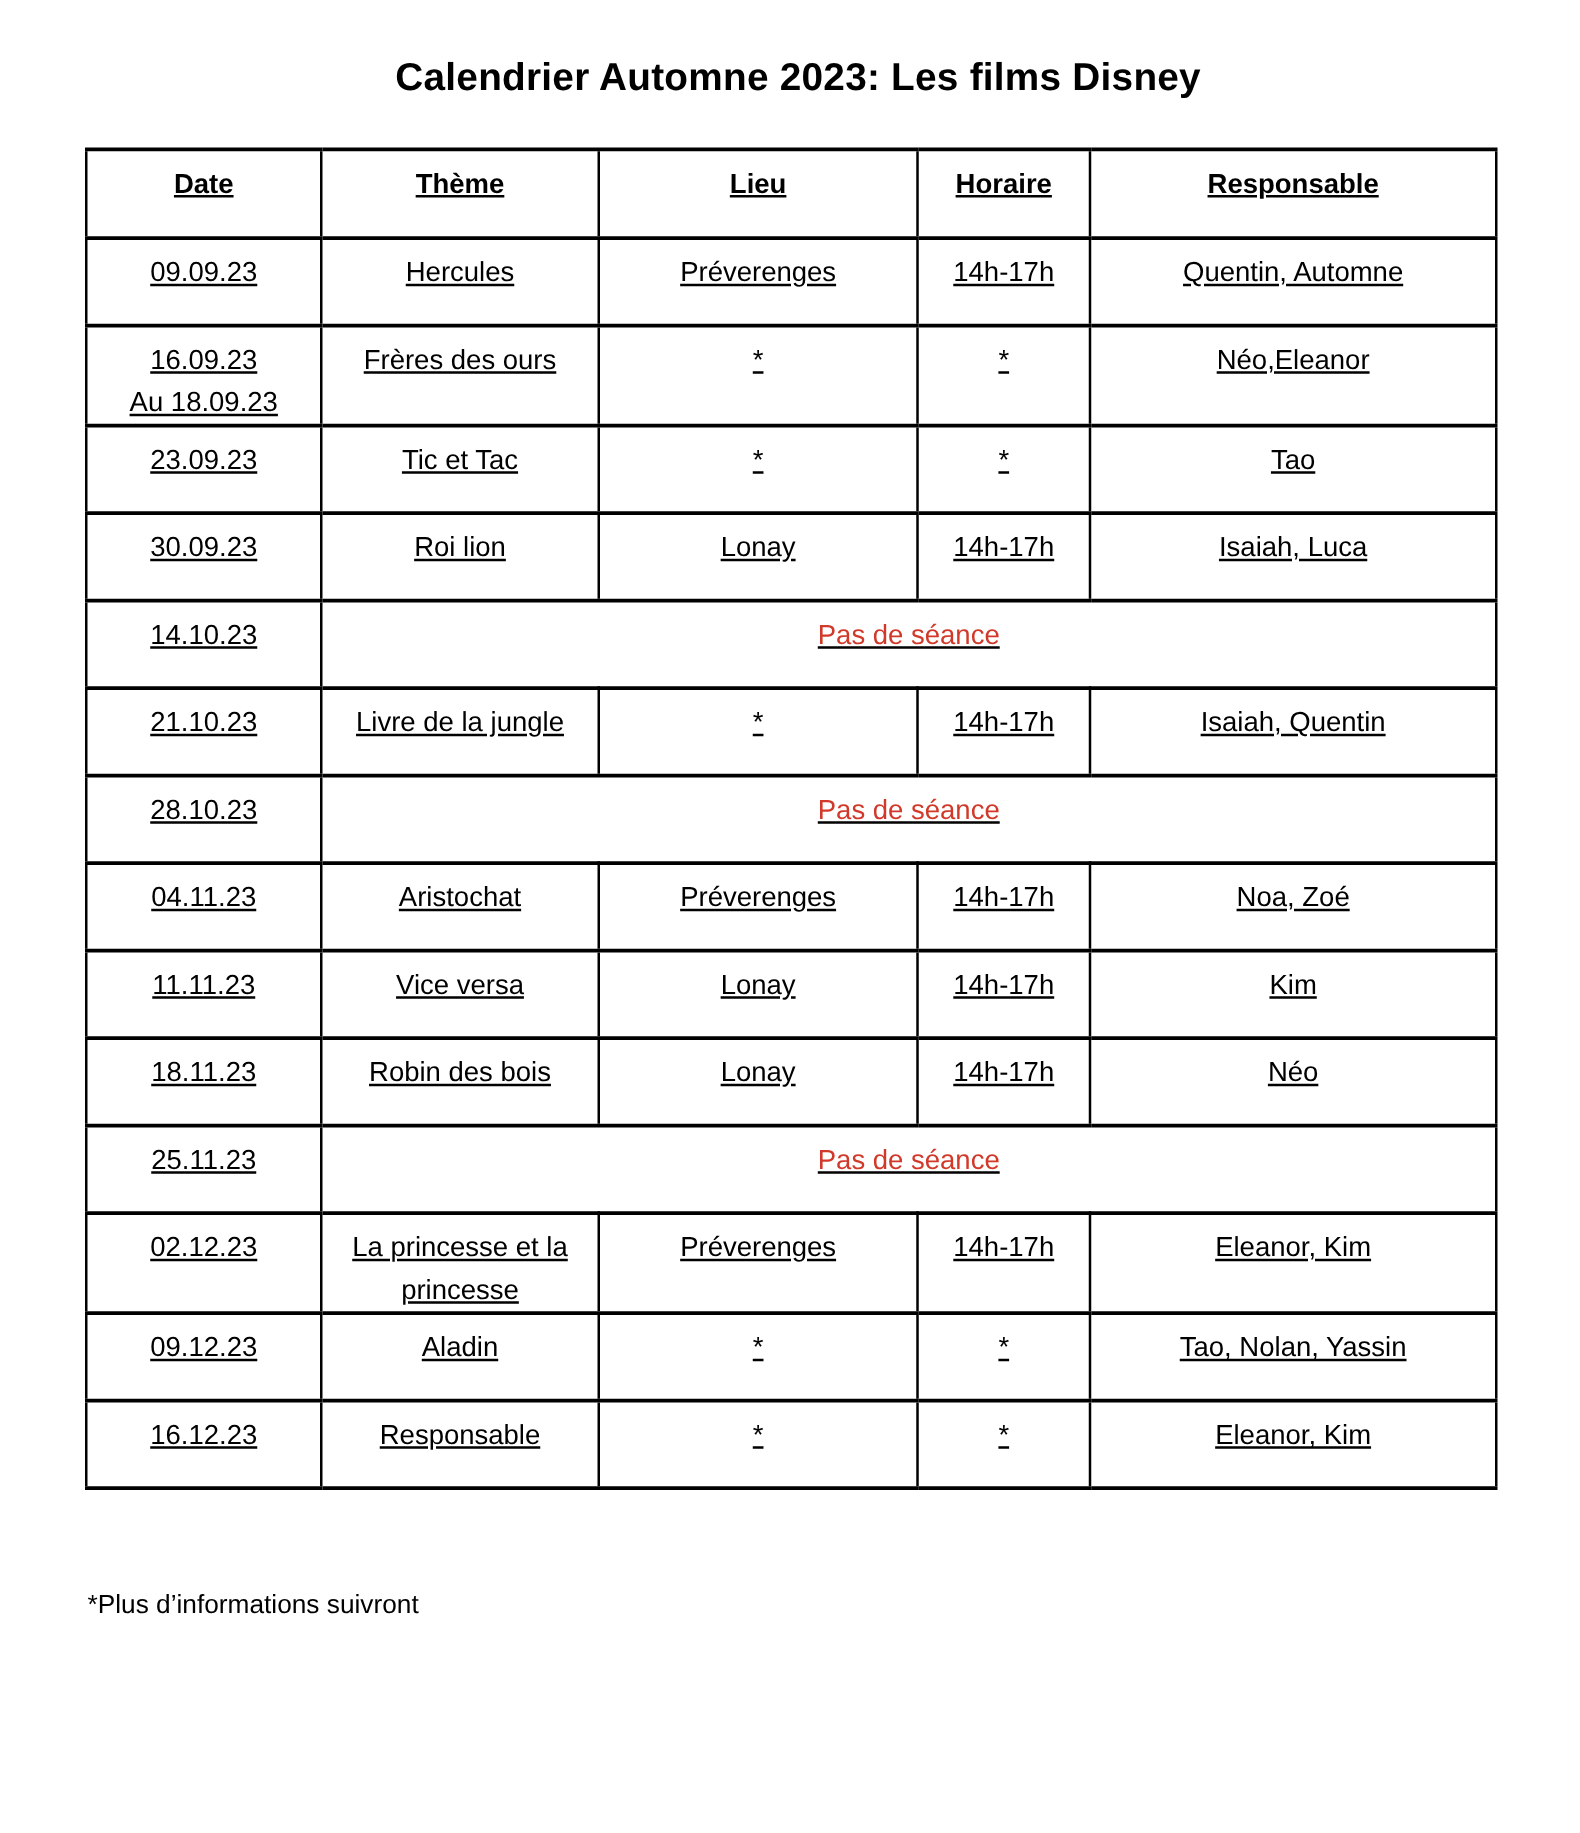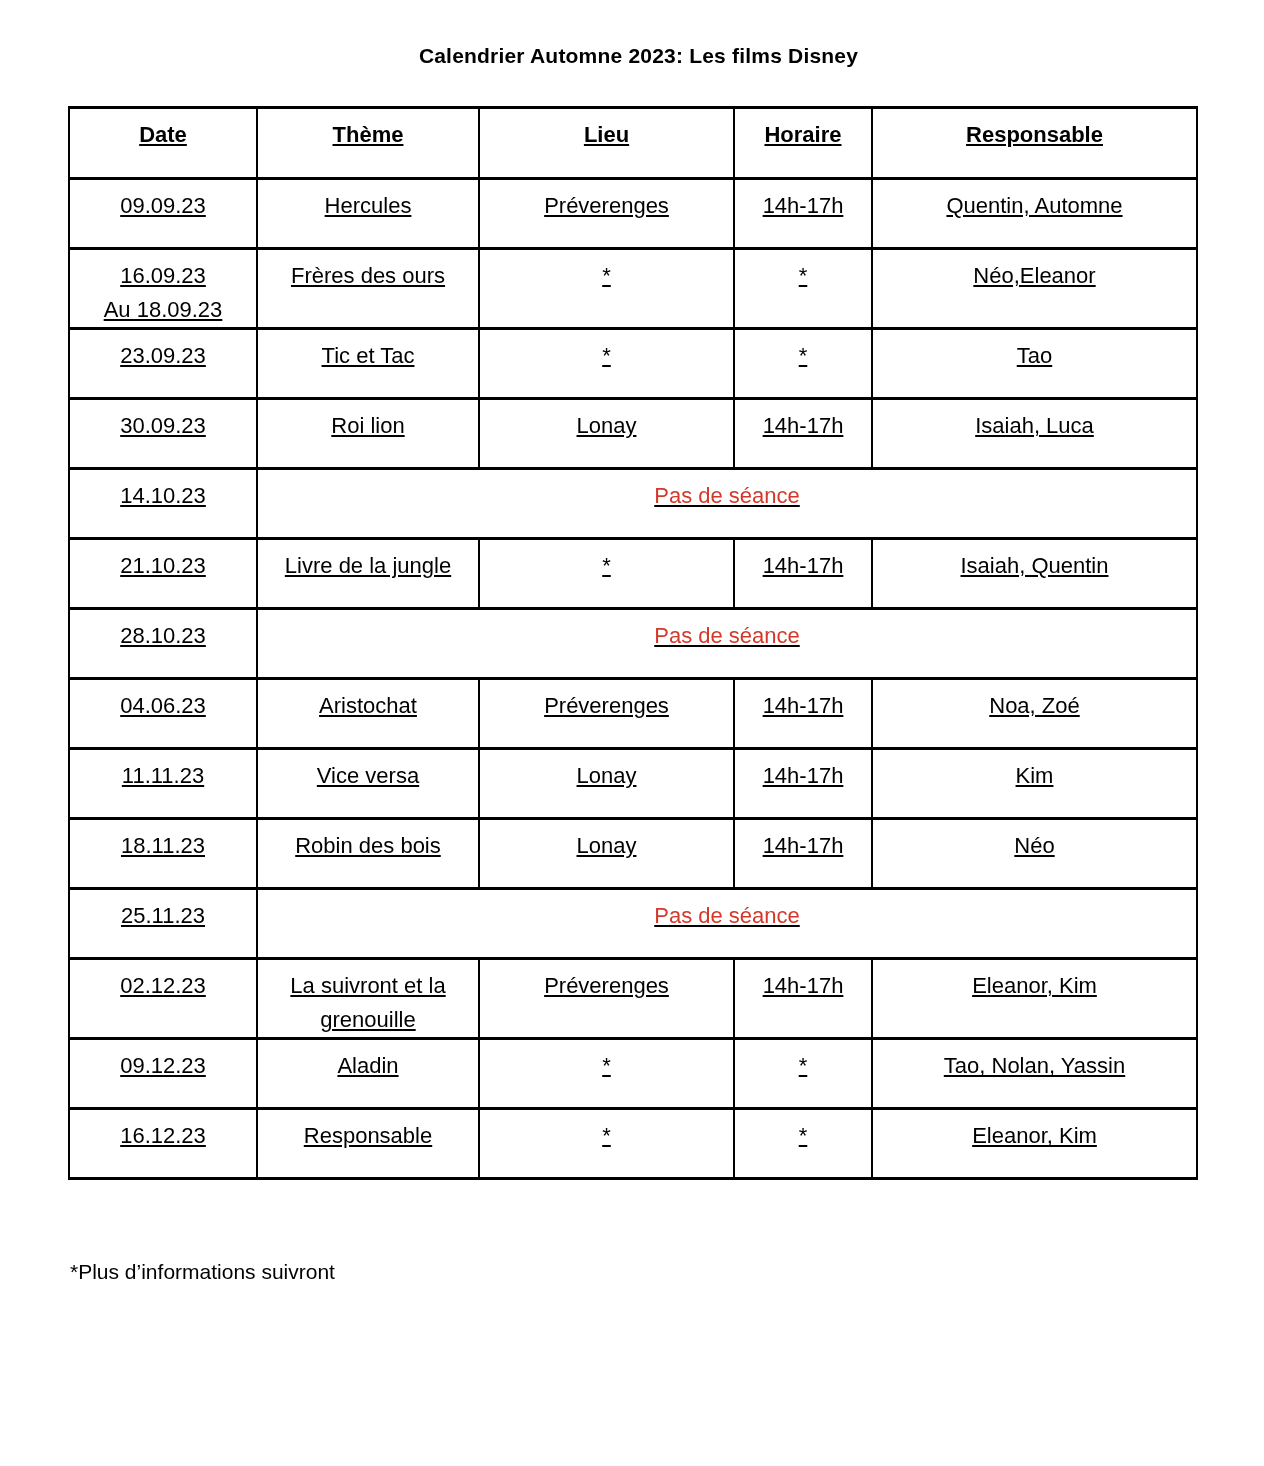--- a/index.html
+++ b/index.html
@@ -14,21 +14,21 @@
     overflow: hidden;
   }
   .page {
     width: 1264px;
     height: 1466px;
     position: relative;
   }
   .doc-title {
     margin-top: 44px;
     text-align: center;
-    font-size: 21px;
+    font-size: 31px;
     font-weight: bold;
     letter-spacing: 0.2px;
     margin-left: 13px;
   }
   table.calendar {
     border-collapse: collapse;
     margin: 38px 0 0 68px;
     width: 1128px;
     table-layout: fixed;
     text-decoration: underline;
@@ -129,21 +129,21 @@
           <td class="">Livre de la jungle</td>
           <td class="">*</td>
           <td class="">14h-17h</td>
           <td class="">Isaiah, Quentin</td>
         </tr>
         <tr>
           <td class="date-cell">28.10.23</td>
           <td class="no-session-cell" colspan="4">Pas de séance</td>
         </tr>
         <tr>
-          <td class="date-cell">04.06.23</td>
+          <td class="date-cell">04.11.23</td>
           <td class="">Aristochat</td>
           <td class="">Préverenges</td>
           <td class="">14h-17h</td>
           <td class="">Noa, Zoé</td>
         </tr>
         <tr>
           <td class="date-cell">11.11.23</td>
           <td class="">Vice versa</td>
           <td class="">Lonay</td>
           <td class="">14h-17h</td>
@@ -155,21 +155,21 @@
           <td class="">Lonay</td>
           <td class="">14h-17h</td>
           <td class="">Néo</td>
         </tr>
         <tr>
           <td class="date-cell">25.11.23</td>
           <td class="no-session-cell" colspan="4">Pas de séance</td>
         </tr>
         <tr>
           <td class="date-cell">02.12.23</td>
-          <td class="">La suivront et la grenouille</td>
+          <td class="">La princesse et la princesse</td>
           <td class="">Préverenges</td>
           <td class="">14h-17h</td>
           <td class="">Eleanor, Kim</td>
         </tr>
         <tr>
           <td class="date-cell">09.12.23</td>
           <td class="">Aladin</td>
           <td class="">*</td>
           <td class="">*</td>
           <td class="">Tao, Nolan, Yassin</td>

